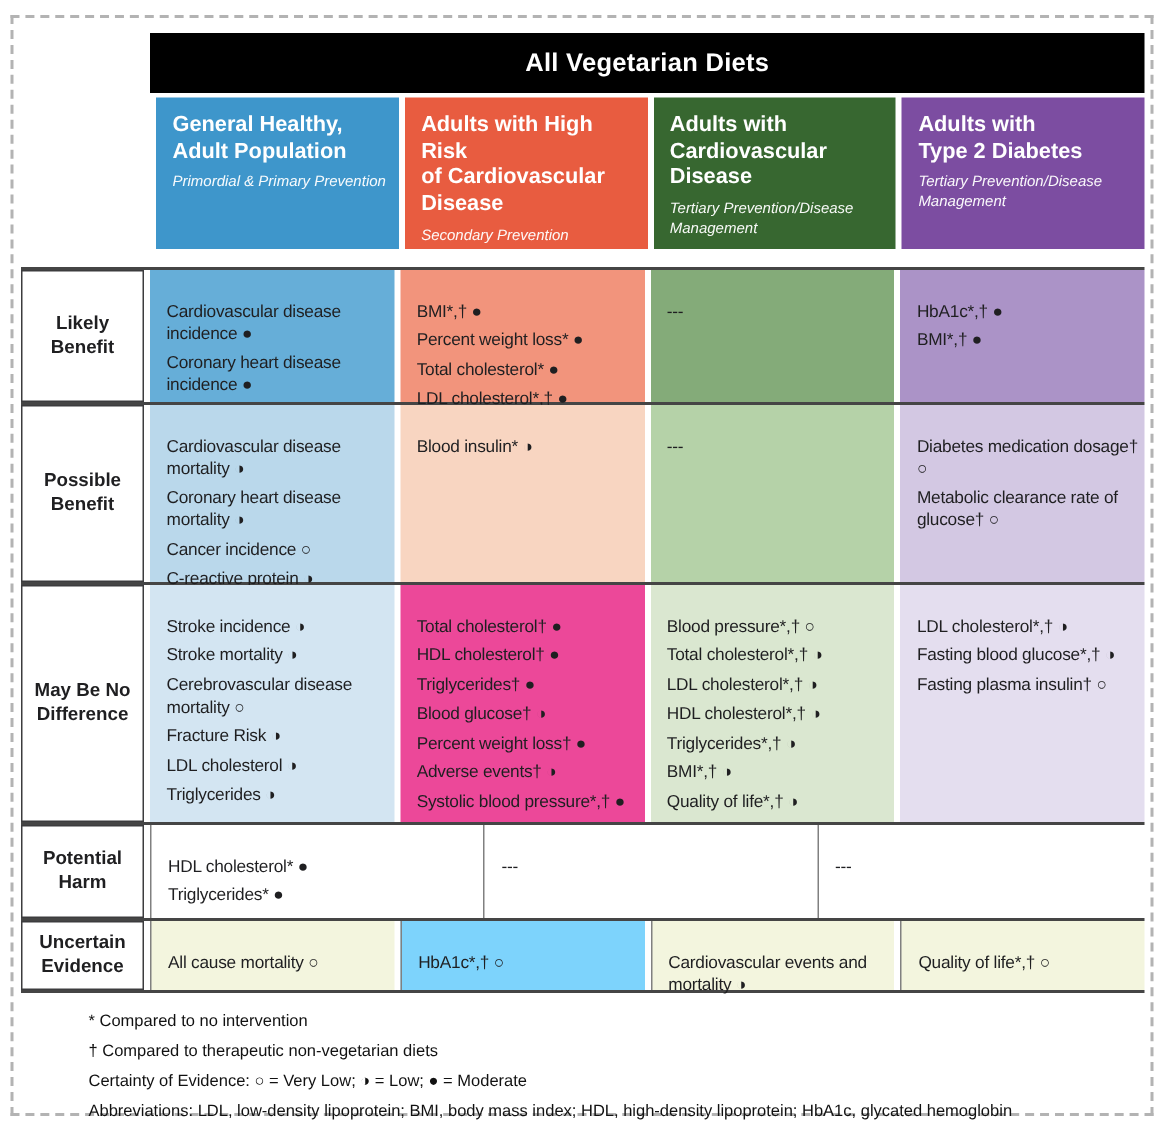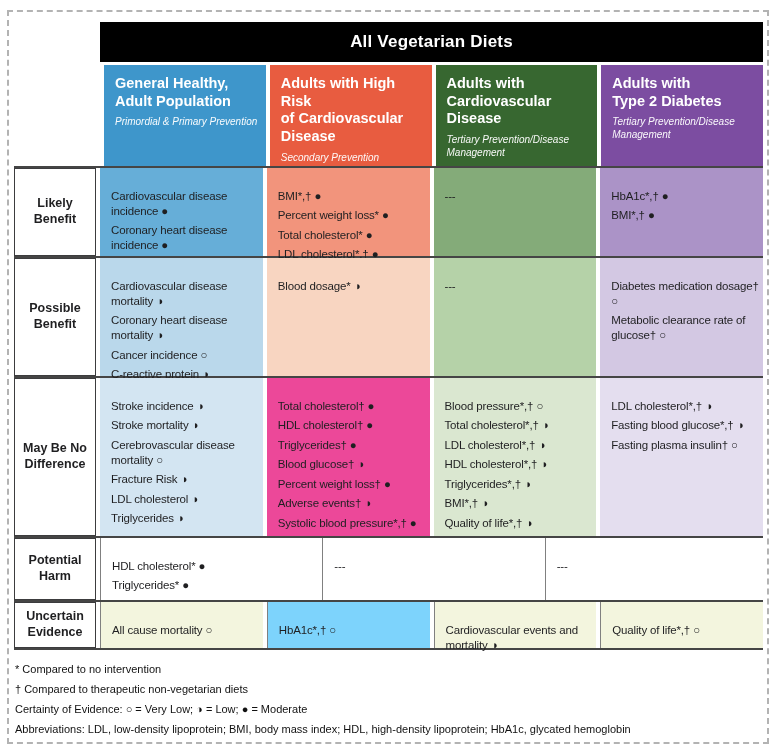--- a/index.html
+++ b/index.html
@@ -9,36 +9,36 @@
   .frame { position:absolute; left:7px; top:10px; right:6px; bottom:5px;
            border:2px dashed #b3b3b3; pointer-events:none; }
   .content { position:absolute; left:14px; top:22px; width:749px; }
 
   .title-row { display:flex; margin-bottom:3px; }
   .spacer { width:86px; flex:0 0 86px; }
   .titlebar { flex:1; height:40px; background:#000000; color:#ffffff;
               display:flex; align-items:center; justify-content:center;
               font-size:17px; font-weight:bold; letter-spacing:.2px; }
 
-  .header-row { display:flex; height:101px; margin-bottom:0; }
+  .header-row { display:flex; height:101px; margin-bottom:12px; }
   .hcell { flex:1; margin-left:4px; color:#ffffff; padding:10px 6px 0 11px; }
   .htitle { font-weight:bold; font-size:14.5px; line-height:1.22; white-space:pre-line; }
   .hsub { font-style:italic; font-size:10px; margin-top:6px; line-height:1.25; opacity:.96; }
 
   .trow { display:flex; border-top:2px solid #454545; }
   .trow:last-child { border-bottom:2px solid #454545; }
   .rowhead { flex:0 0 82px; width:82px; background:#ffffff; border:1px solid #3c3c3e;
              display:flex; align-items:center; justify-content:center; text-align:center;
              font-weight:bold; font-size:12.5px; line-height:1.25; padding:0 5px; }
   .cell { flex:1; margin-left:4px; padding:21px 2px 0 11px; font-size:11.5px;
           letter-spacing:-0.15px; }
   .item { margin-bottom:4.5px; line-height:1.3; }
   .lined .cell { border-left:1px solid #808080; }
 
-  .footnotes { margin-top:13px; padding-left:1px; }
+  .footnotes { margin-top:13px; padding-left:1px;margin-left:44px; }
   .fnote { font-size:11px; line-height:1.1; margin-bottom:8px; color:#111; }
 </style>
 </head>
 <body>
 
 <div id="page">
   <div class="frame"></div>
   <div class="content">
 
     <div class="title-row">
@@ -97,21 +97,21 @@
         </div>
         <div class="trow" style="height: 120px;">
           <div class="rowhead">Possible Benefit</div>
           <div class="cell" style="background: rgb(186, 216, 235);">
             <div class="item">Cardiovascular disease mortality ◑</div>
             <div class="item">Coronary heart disease mortality ◑</div>
             <div class="item">Cancer incidence ○</div>
             <div class="item">C-reactive protein ◑</div>
           </div>
           <div class="cell" style="background: rgb(248, 213, 193);">
-            <div class="item">Blood dosage* ◑</div>
+            <div class="item">Blood insulin* ◑</div>
           </div>
           <div class="cell" style="background: rgb(181, 210, 168);">
             <div class="item">---</div>
           </div>
           <div class="cell" style="background: rgb(211, 200, 227);">
             <div class="item">Diabetes medication dosage† ○</div>
             <div class="item">Metabolic clearance rate of glucose† ○</div>
           </div>
         </div>
         <div class="trow" style="height: 160px;">

